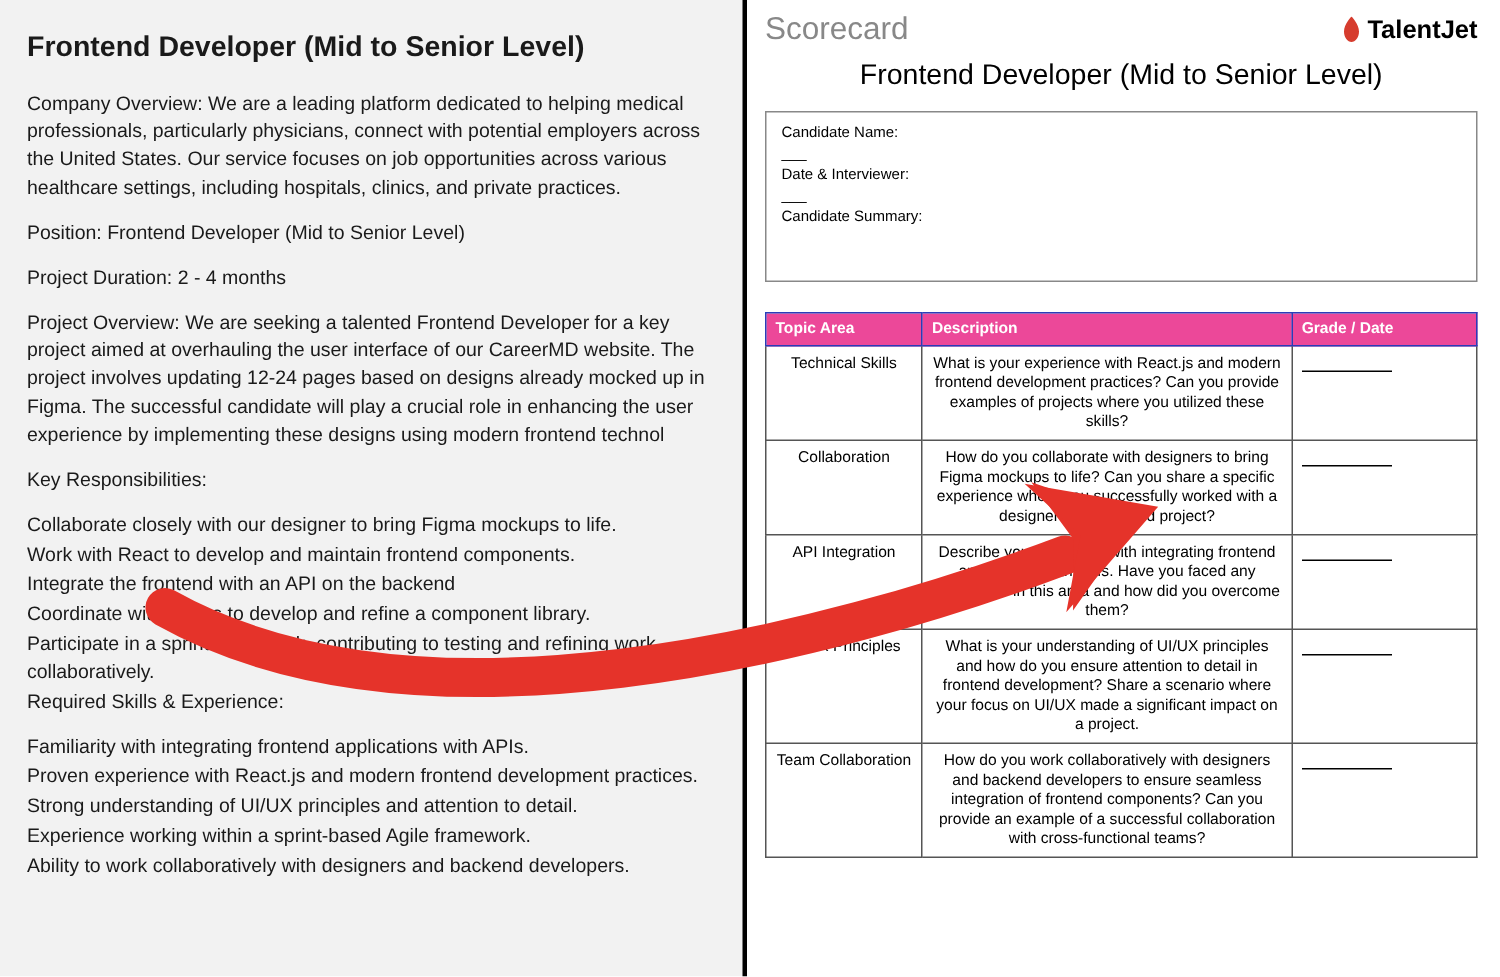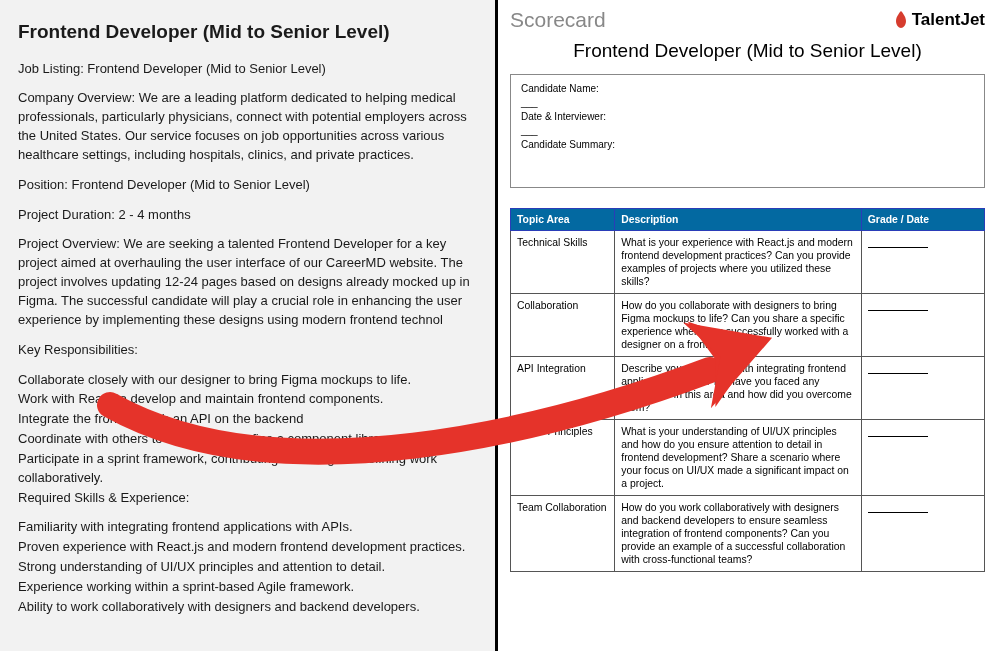--- a/index.html
+++ b/index.html
@@ -71,33 +71,34 @@
   .cand-blank { margin-bottom: 3px; color: #000; }
   .cand-summary-space { height: 26px; }
 
   table.sc-table {
     width: 100%;
     border-collapse: collapse;
     font-size: 10.4px;
     table-layout: fixed;
   }
   table.sc-table th {
-    background: #0369a1;
+    background: #ec4899;
     color: #fff;
     text-align: left;
     padding: 5px 6px;
     font-weight: 600;
     border: 1px solid #2a3db8;
     margin-left: 15px;
   }
   table.sc-table td {
     border: 1px solid #555;
     padding: 5px 6px;
     vertical-align: top;
     line-height: 1.25;
+    text-align: center;
   }
   .col-topic { width: 22%; }
   .col-desc  { width: 52%; }
   .col-grade { width: 26%; }
   .grade-line {
     border-bottom: 1px solid #000;
     width: 60px;
     height: 10px;
     margin-top: 2px;
   }
@@ -109,21 +110,20 @@
     width: 1000px; height: 651px;
     pointer-events: none;
     z-index: 50;
   }
 </style>
 </head>
 <body>
 
 <div class="left">
   <h1>Frontend Developer (Mid to Senior Level)</h1>
-  <p>Job Listing: Frontend Developer (Mid to Senior Level)</p>
   <p>Company Overview: We are a leading platform dedicated to helping medical professionals, particularly physicians, connect with potential employers across the United States. Our service focuses on job opportunities across various healthcare settings, including hospitals, clinics, and private practices.</p>
   <p>Position: Frontend Developer (Mid to Senior Level)</p>
   <p>Project Duration: 2 - 4 months</p>
   <p>Project Overview: We are seeking a talented Frontend Developer for a key project aimed at overhauling the user interface of our CareerMD website. The project involves updating 12-24 pages based on designs already mocked up in Figma. The successful candidate will play a crucial role in enhancing the user experience by implementing these designs using modern frontend technol</p>
 
   <p class="kr-title">Key Responsibilities:</p>
   <p class="kr-item">Collaborate closely with our designer to bring Figma mockups to life.</p>
   <p class="kr-item">Work with React to develop and maintain frontend components.</p>
   <p class="kr-item">Integrate the frontend with an API on the backend</p>
   <p class="kr-item">Coordinate with others to develop and refine a component library.</p>

